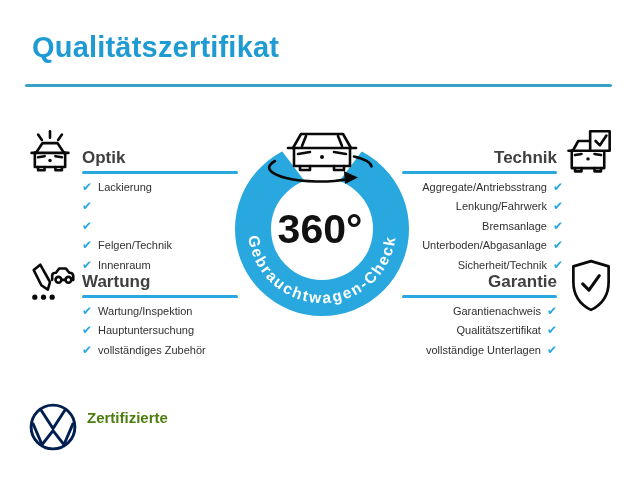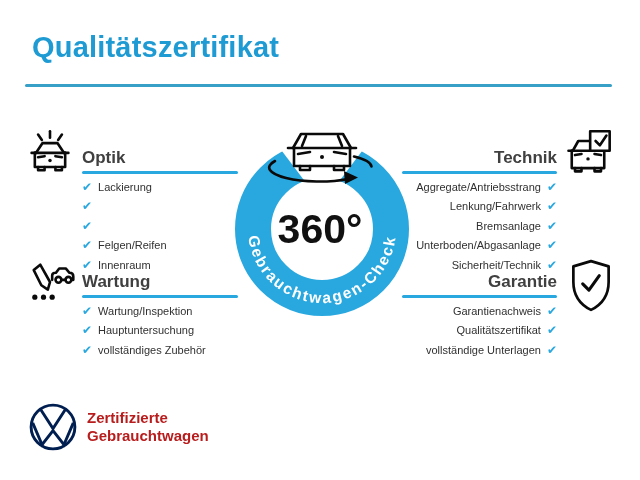--- a/index.html
+++ b/index.html
@@ -15,21 +15,21 @@
   
   .sec-head{font-size:17px;font-weight:700;color:#404040;}
   .sec-head.right{text-align:right;margin-left:36px;}
   .underline{height:3px;background:#29A8DF;border-radius:2px;}
   
   .items{font-size:11px;color:#303030;}
   .item{height:19.5px;display:flex;align-items:center;gap:6px;}
   .item.right{justify-content:flex-end;}
   .chk{color:#29A8DF;font-family:"DejaVu Sans",sans-serif;font-size:12px;font-weight:700;line-height:1;}
   
-  .brand-text{left:87px;top:409px;font-size:15px;font-weight:700;color:#b91c1c;line-height:18px;}
+  .brand-text{left:87px;top:409px;font-size:15px;font-weight:700;color:#4d7c0f;line-height:18px;}
   svg{display:block;}
 </style>
 </head>
 <body>
 
 <div class="abs page-title">Qualitätszertifikat</div>
 <div class="abs top-rule"></div>
 
 <div class="abs" style="left:24px;top:128px;">
   <svg width="52" height="52" viewBox="0 0 48 48" fill="none" stroke="#0A0A0A" stroke-width="2.4" stroke-linecap="round" stroke-linejoin="round">
@@ -56,21 +56,21 @@
       <span>Lackierung</span>
     </div>
   <div class="item">
       <span class="chk">✔</span>
     </div>
   <div class="item">
       <span class="chk">✔</span>
     </div>
   <div class="item">
       <span class="chk">✔</span>
-      <span>Felgen/Reifen</span>
+      <span>Felgen/Technik</span>
     </div>
   <div class="item">
       <span class="chk">✔</span>
       <span>Innenraum</span>
     </div>
 </div>
 
 <div class="abs" style="left:24px;top:256px;">
   <svg width="52" height="52" viewBox="0 0 48 48" fill="none" stroke="#0A0A0A" stroke-width="2.4" stroke-linecap="round" stroke-linejoin="round">
     <path d="M9 13 L15 8 L24 24 L22 31 L16 27 Z"></path>
@@ -111,21 +111,21 @@
       <path d="M36 25 L30 24"></path>
     <circle cx="24" cy="28.5" r="1.6" fill="#0A0A0A" stroke="none"></circle>
     <path d="M12 37 V40 H18 V37"></path>
       <path d="M30 37 V40 H36 V37"></path>
     <rect x="26" y="3" width="18" height="18" fill="#ffffff"></rect>
     <path d="M31 12 L35 16 L41 7"></path>
   </svg>
 </div>
 <div class="abs sec-head right" style="right:83px;top:148px;">Technik</div>
 <div class="abs underline" style="left:402px;top:171px;width:155px;"></div>
-<div class="abs items" style="right:83px;top:177px;margin-left:8px;">
+<div class="abs items" style="right:77px;top:177px;margin-left:8px;">
   <div class="item right">
       <span>Aggregate/Antriebsstrang</span>
       <span class="chk">✔</span>
     </div>
   <div class="item right">
       <span>Lenkung/Fahrwerk</span>
       <span class="chk">✔</span>
     </div>
   <div class="item right">
       <span>Bremsanlage</span>
@@ -202,14 +202,13 @@
 
 <div class="abs" style="left:28px;top:402px;">
   <svg width="50" height="50" viewBox="0 0 48 48" fill="none" stroke="#001E50" stroke-width="2.8" stroke-linecap="butt" stroke-linejoin="miter">
     <circle cx="24" cy="24" r="21"></circle>
     <path d="M12 7 L24 25.5 L36 7"></path>
     <path d="M4.5 20 L13.5 41 L24 27.5 L34.5 41 L43.5 20"></path>
   </svg>
 </div>
 <div class="abs brand-text">
   <div>Zertifizierte</div>
-  <div>Gebrauchtwagen</div>
 </div>
 
 </body></html>

